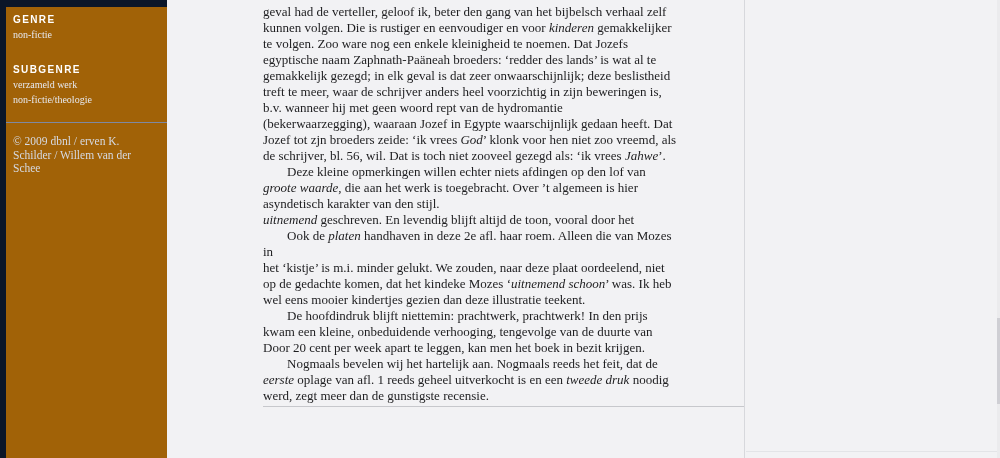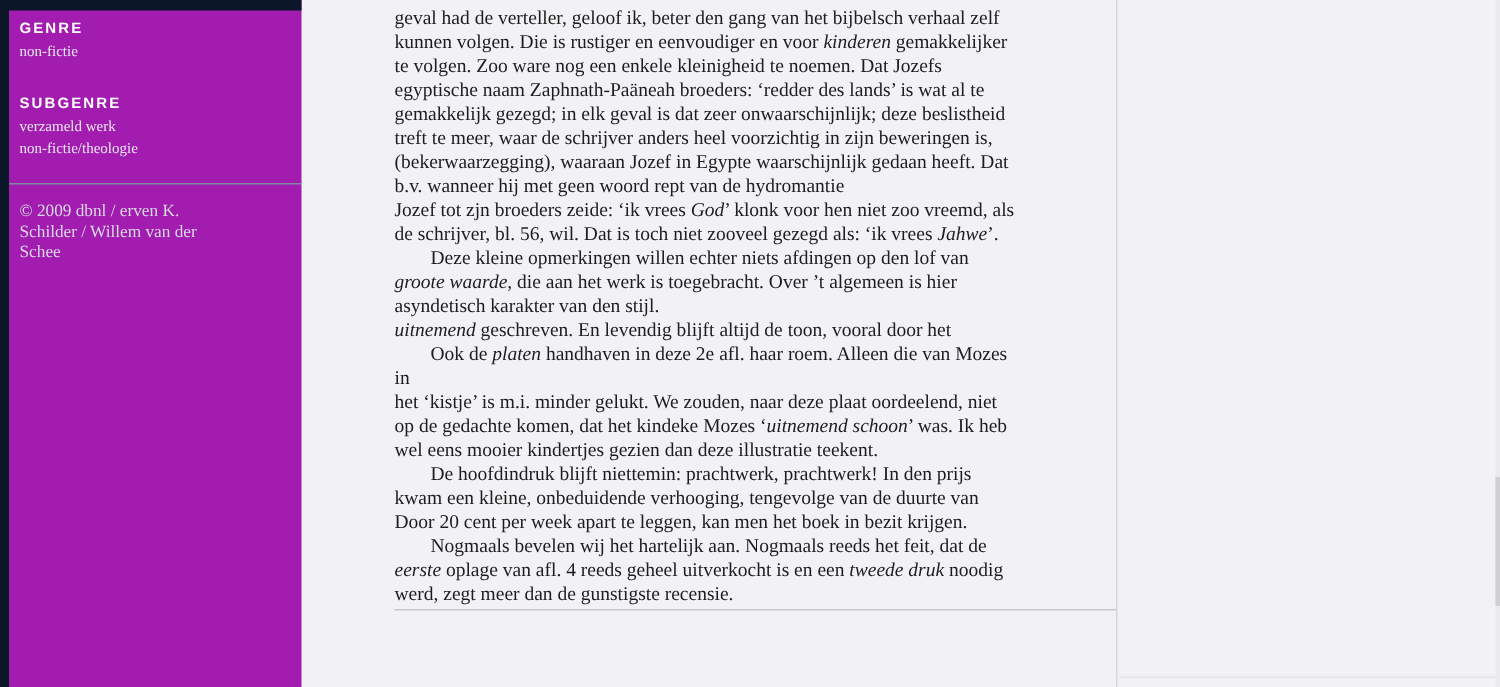--- a/index.html
+++ b/index.html
@@ -7,23 +7,23 @@
     width: 1000px; height: 458px;
     overflow: hidden;
     position: relative;
     background: #f2f2f4;
     font-family: "Liberation Serif", serif;
   }
 
   
   .sidebar {
     position: absolute; left: 0; top: 0;
-    width: 201px; height: 458px;
+    width: 167px; height: 458px;
     box-sizing: border-box;
-    background: #a21caf;
+    background: #a16207;
     border-top: 7px solid #0b1628;
     border-left: 6px solid #0b1628;
     padding: 7px 10px 0 7px;
   }
   .side-heading {
     margin: 0;
     font-family: "Liberation Sans", sans-serif;
     font-size: 10px; font-weight: bold;
     letter-spacing: 1.4px;
     color: #ffffff;
@@ -116,22 +116,22 @@
 </aside>
 
 <main class="text-column" id="text-column">
     <div class="para">
       <div class="line"><span>geval had de verteller, geloof ik, beter den gang van het bijbelsch verhaal zelf</span></div>
       <div class="line"><span>kunnen volgen. Die is rustiger en eenvoudiger en voor </span><em>kinderen</em><span> gemakkelijker</span></div>
       <div class="line"><span>te volgen. Zoo ware nog een enkele kleinigheid te noemen. Dat Jozefs</span></div>
       <div class="line"><span>egyptische naam Zaphnath-Paäneah broeders: ‘redder des lands’ is wat al te</span></div>
       <div class="line"><span>gemakkelijk gezegd; in elk geval is dat zeer onwaarschijnlijk; deze beslistheid</span></div>
       <div class="line"><span>treft te meer, waar de schrijver anders heel voorzichtig in zijn beweringen is,</span></div>
+      <div class="line"><span>b.v. wanneer hij met geen woord rept van de hydromantie</span></div>
       <div class="line"><span>(bekerwaarzegging), waaraan Jozef in Egypte waarschijnlijk gedaan heeft. Dat</span></div>
-      <div class="line"><span>b.v. wanneer hij met geen woord rept van de hydromantie</span></div>
       <div class="line"><span>Jozef tot zjn broeders zeide: ‘ik vrees </span><em>God</em><span>’ klonk voor hen niet zoo vreemd, als</span></div>
       <div class="line"><span>de schrijver, bl. 56, wil. Dat is toch niet zooveel gezegd als: ‘ik vrees </span><em>Jahwe</em><span>’.</span></div>
     </div>
     <div class="para">
       <div class="line indent"><span>Deze kleine opmerkingen willen echter niets afdingen op den lof van</span></div>
       <div class="line"><em>groote waarde</em><span>, die aan het werk is toegebracht. Over ’t algemeen is hier</span></div>
       <div class="line"><span>asyndetisch karakter van den stijl.</span></div>
       <div class="line"><em>uitnemend</em><span> geschreven. En levendig blijft altijd de toon, vooral door het</span></div>
     </div>
     <div class="para">
@@ -143,21 +143,21 @@
       <div class="line"><span>op de gedachte komen, dat het kindeke Mozes ‘</span><em>uitnemend schoon</em><span>’ was. Ik heb</span></div>
       <div class="line"><span>wel eens mooier kindertjes gezien dan deze illustratie teekent.</span></div>
     </div>
     <div class="para">
       <div class="line indent"><span>De hoofdindruk blijft niettemin: prachtwerk, prachtwerk! In den prijs</span></div>
       <div class="line"><span>kwam een kleine, onbeduidende verhooging, tengevolge van de duurte van</span></div>
       <div class="line"><span>Door 20 cent per week apart te leggen, kan men het boek in bezit krijgen.</span></div>
     </div>
     <div class="para">
       <div class="line indent"><span>Nogmaals bevelen wij het hartelijk aan. Nogmaals reeds het feit, dat de</span></div>
-      <div class="line"><em>eerste</em><span> oplage van afl. 4 reeds geheel uitverkocht is en een </span><em>tweede druk</em><span> noodig</span></div>
+      <div class="line"><em>eerste</em><span> oplage van afl. 1 reeds geheel uitverkocht is en een </span><em>tweede druk</em><span> noodig</span></div>
       <div class="line"><span>werd, zegt meer dan de gunstigste recensie.</span></div>
     </div>
     <hr class="bottom-rule">
   </main>
 
 <div class="vertical-divider"></div>
 <div class="bottom-rule-right"></div>
 <div class="scrollbar-track">
   <div class="scrollbar-thumb"></div>
 </div>

